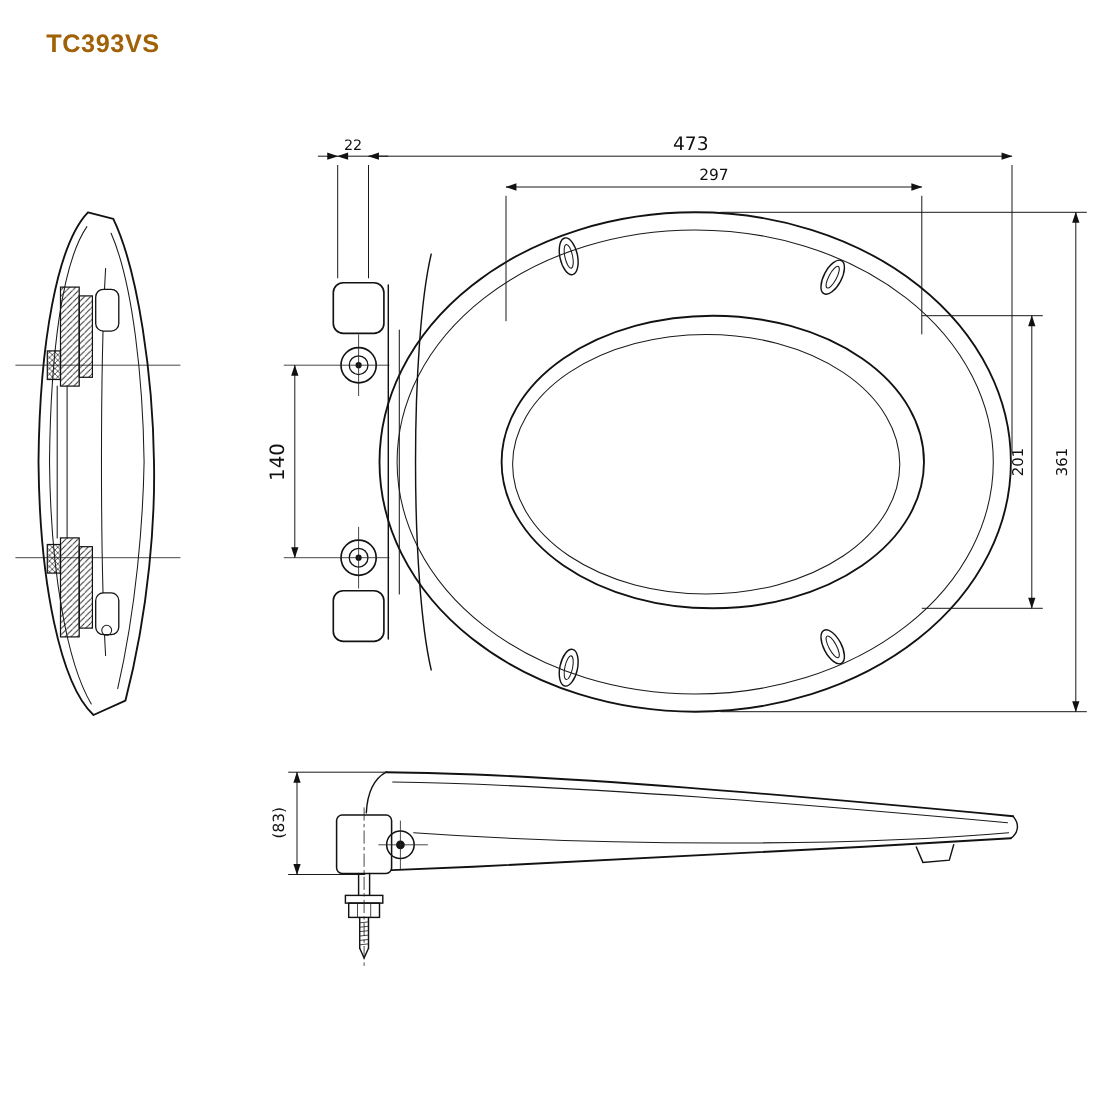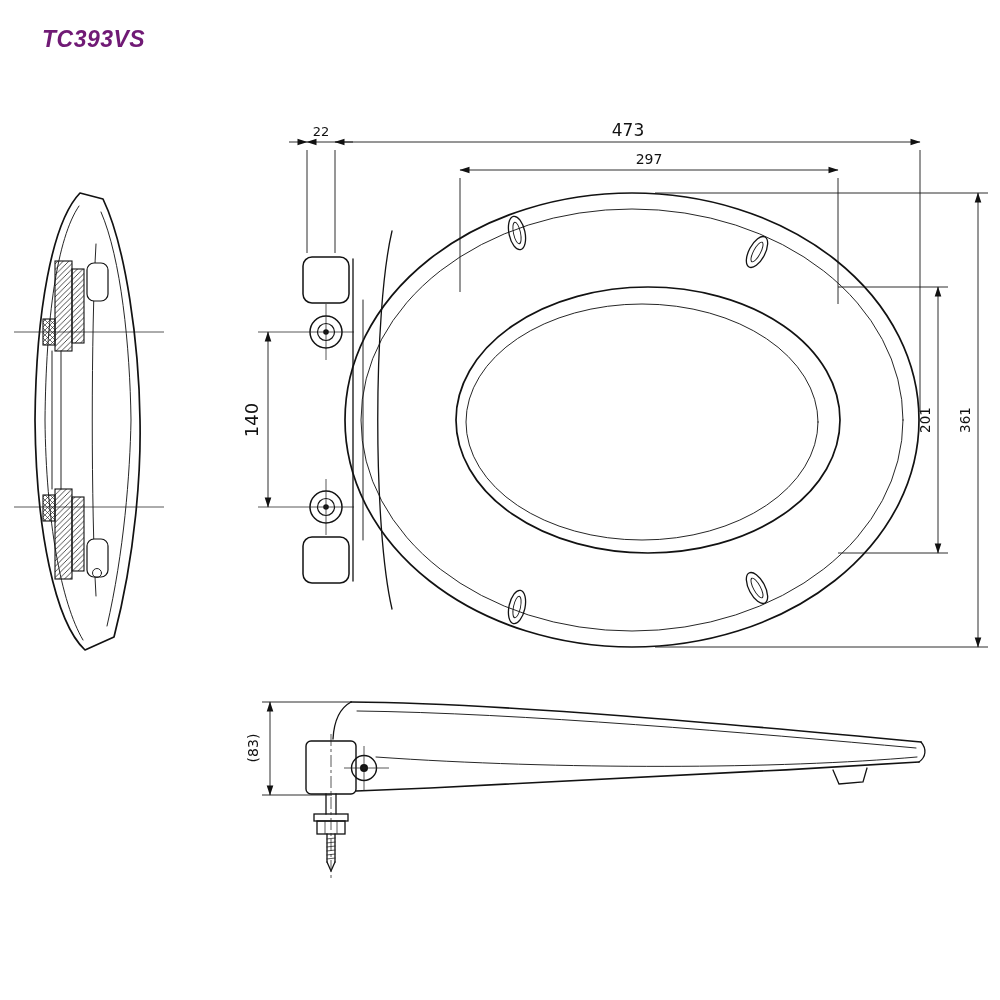--- a/index.html
+++ b/index.html
@@ -1,19 +1,19 @@
 <!DOCTYPE html>
 <html><head>
 <meta charset="utf-8">
 <style>
   html,body{margin:0;padding:0;background:#ffffff;}
   .page{position:relative;width:1000px;height:1000px;background:#ffffff;overflow:hidden;
         font-family:"Liberation Sans",sans-serif;}
   .drawing-title{position:absolute;left:42px;top:26px;font-size:23px;font-weight:bold;
-        font-style:italic;color:#701a75;letter-spacing:.5px;}
+        color:#a16207;letter-spacing:.5px;}
   svg{position:absolute;left:0;top:0;}
   .obj{fill:none;stroke:#121212;stroke-width:1.7;stroke-linecap:round;stroke-linejoin:round;}
   .med{fill:none;stroke:#121212;stroke-width:1.3;stroke-linecap:round;}
   .thin{fill:none;stroke:#1a1a1a;stroke-width:0.95;stroke-linecap:round;}
   .cl{fill:none;stroke:#222;stroke-width:0.75;}
   .ext{fill:none;stroke:#161616;stroke-width:0.9;}
   .diml{fill:none;stroke:#161616;stroke-width:0.9;}
   .dim{font-family:"DejaVu Sans",sans-serif;fill:#111;}
 </style>
 </head>

